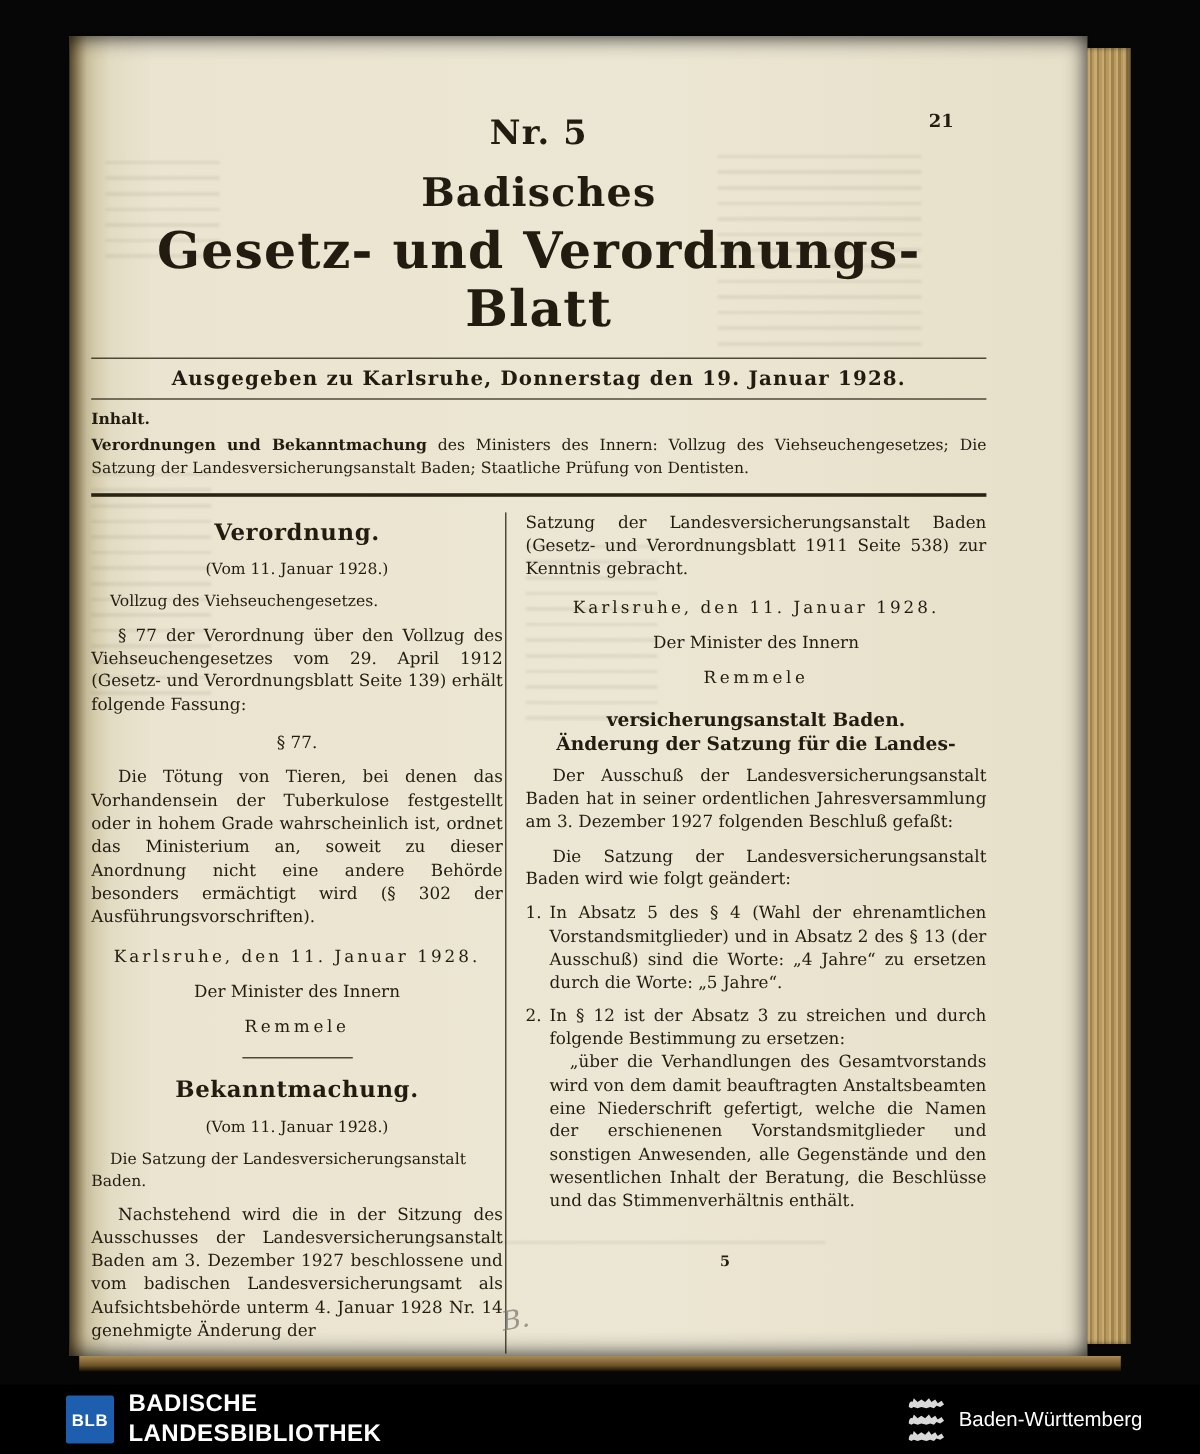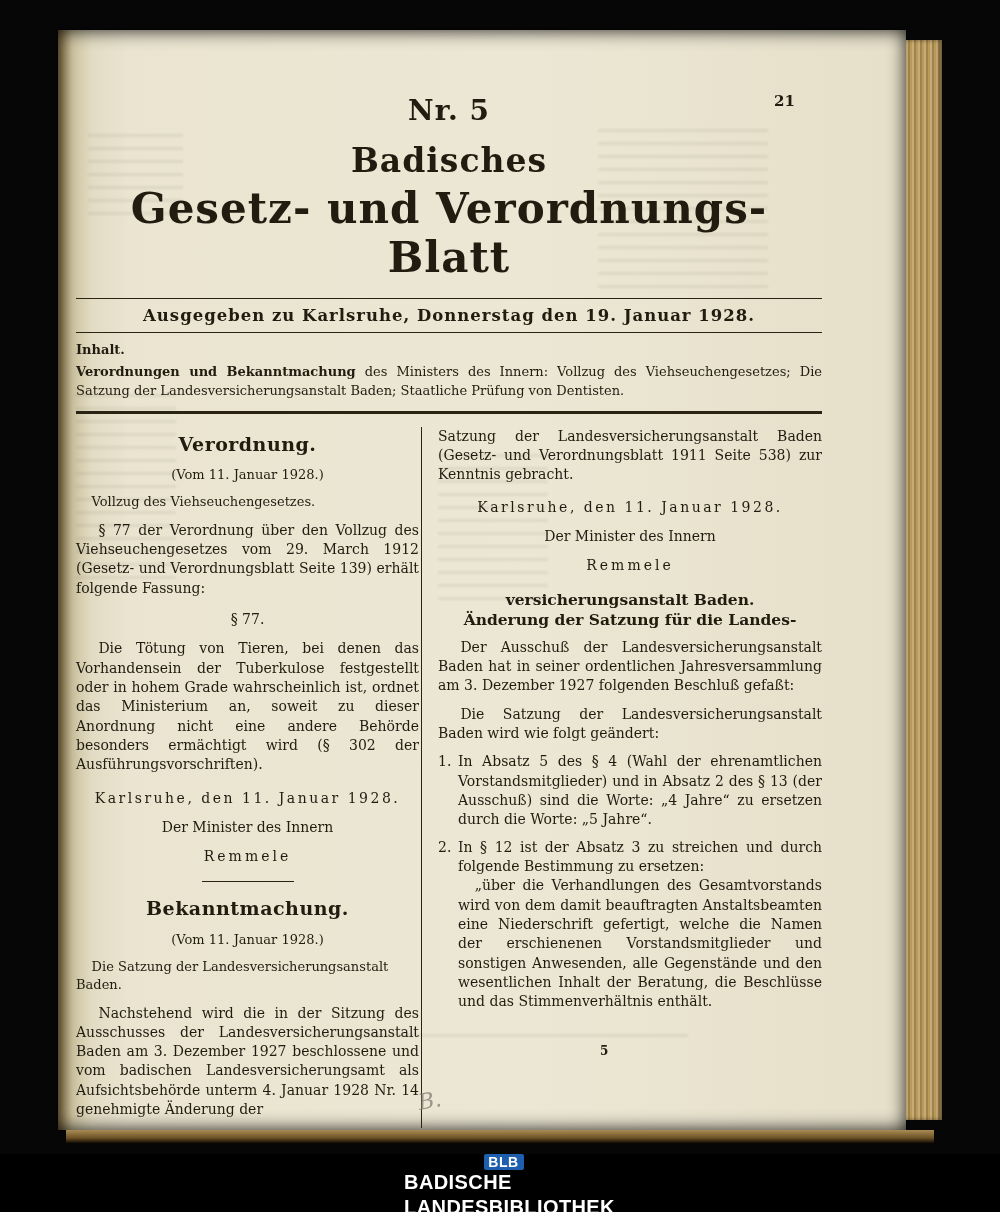--- a/index.html
+++ b/index.html
@@ -56,21 +56,21 @@
   .li-body .cont { text-indent:1.2em; }
 
   .sheet-mark { position:absolute; left:524px; top:958px; font-size:12px; font-weight:bold; }
   .pencil-mark { position:absolute; left:342px; top:1002px; font-size:22px; font-style:italic;
                  color:#7d7c72; opacity:.75; transform:rotate(-10deg);
                  font-family:"DejaVu Serif", serif; }
 
   
   .footer { position:absolute; left:0; bottom:0; width:1000px; height:58px; background:#000;
             display:flex; align-items:center; padding:0 48px 0 55px;
-            font-family:"Liberation Sans", sans-serif;flex-direction:column; }
+            font-family:"Liberation Sans", sans-serif; }
   .blb-box { width:40px; height:40px; background:#1d5fae; border-radius:2px; color:#fff;
              display:flex; align-items:center; justify-content:center;
              font-weight:bold; font-size:14px; letter-spacing:.5px; }
   .lib-name { margin-left:12px; color:#fff; font-weight:bold; font-size:20px;
               line-height:1.25; letter-spacing:.4px; }
   .f-spacer { flex:1; }
   .coa { width:34px; height:42px; }
   .state { color:#fff; font-size:17px; margin-left:10px; }
 </style>
 </head>
@@ -100,21 +100,21 @@
     <div class="toc"><span class="lead">Verordnungen und Bekanntmachung</span><span> des Ministers des Innern: Vollzug des Viehseuchengesetzes; Die Satzung der Landesversicherungsanstalt Baden; Staatliche Prüfung von Dentisten.</span></div>
 
     <div class="rule thick" style="margin-top:10px;"></div>
 
     <div class="cols">
 
       <div class="col-l">
         <div class="h-sec">Verordnung.</div>
         <div class="dateline">(Vom 11. Januar 1928.)</div>
         <div class="subline">Vollzug des Viehseuchengesetzes.</div>
-        <div class="para">§ 77 der Verordnung über den Vollzug des Viehseuchengesetzes vom 29. March 1912 (Gesetz- und Verordnungsblatt Seite 139) erhält folgende Fassung:</div>
+        <div class="para">§ 77 der Verordnung über den Vollzug des Viehseuchengesetzes vom 29. April 1912 (Gesetz- und Verordnungsblatt Seite 139) erhält folgende Fassung:</div>
         <div class="cline" style="margin:12px 0 10px;">§ 77.</div>
         <div class="para">Die Tötung von Tieren, bei denen das Vorhandensein der Tuberkulose festgestellt oder in hohem Grade wahrscheinlich ist, ordnet das Ministerium an, soweit zu dieser Anordnung nicht eine andere Behörde besonders ermächtigt wird (§ 302 der Ausführungsvorschriften).</div>
         <div class="cline spaced" style="margin-top:14px;">Karlsruhe, den 11. Januar 1928.</div>
         <div class="cline">Der Minister des Innern</div>
         <div class="sig">Remmele</div>
         <div class="short-rule"></div>
         <div class="h-sec">Bekanntmachung.</div>
         <div class="dateline">(Vom 11. Januar 1928.)</div>
         <div class="subline">Die Satzung der Landesversicherungsanstalt Baden.</div>
         <div class="para">Nachstehend wird die in der Sitzung des Ausschusses der Landesversicherungsanstalt Baden am 3. Dezember 1927 beschlossene und vom badischen Landesversicherungsamt als Aufsichtsbehörde unterm 4. Januar 1928 Nr. 14 genehmigte Änderung der</div>

